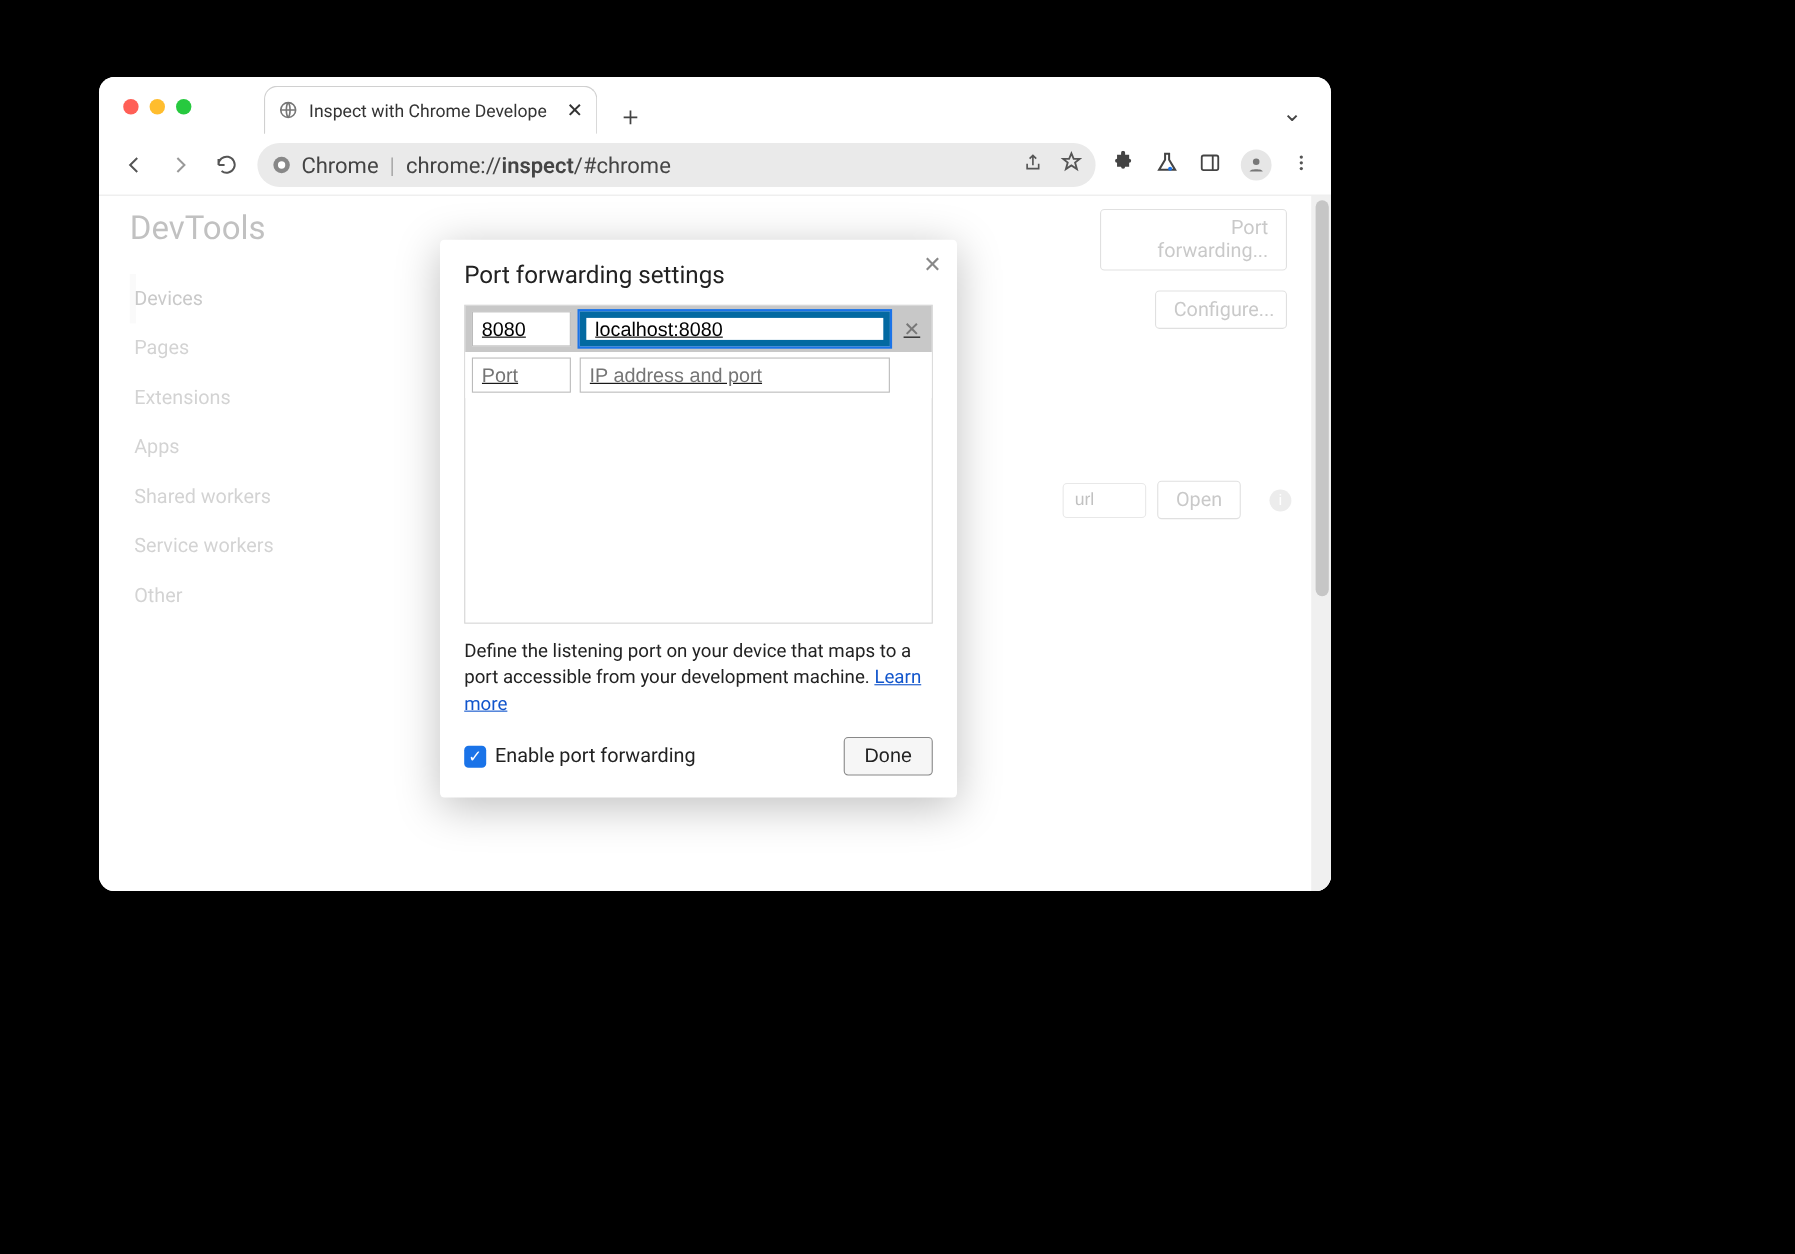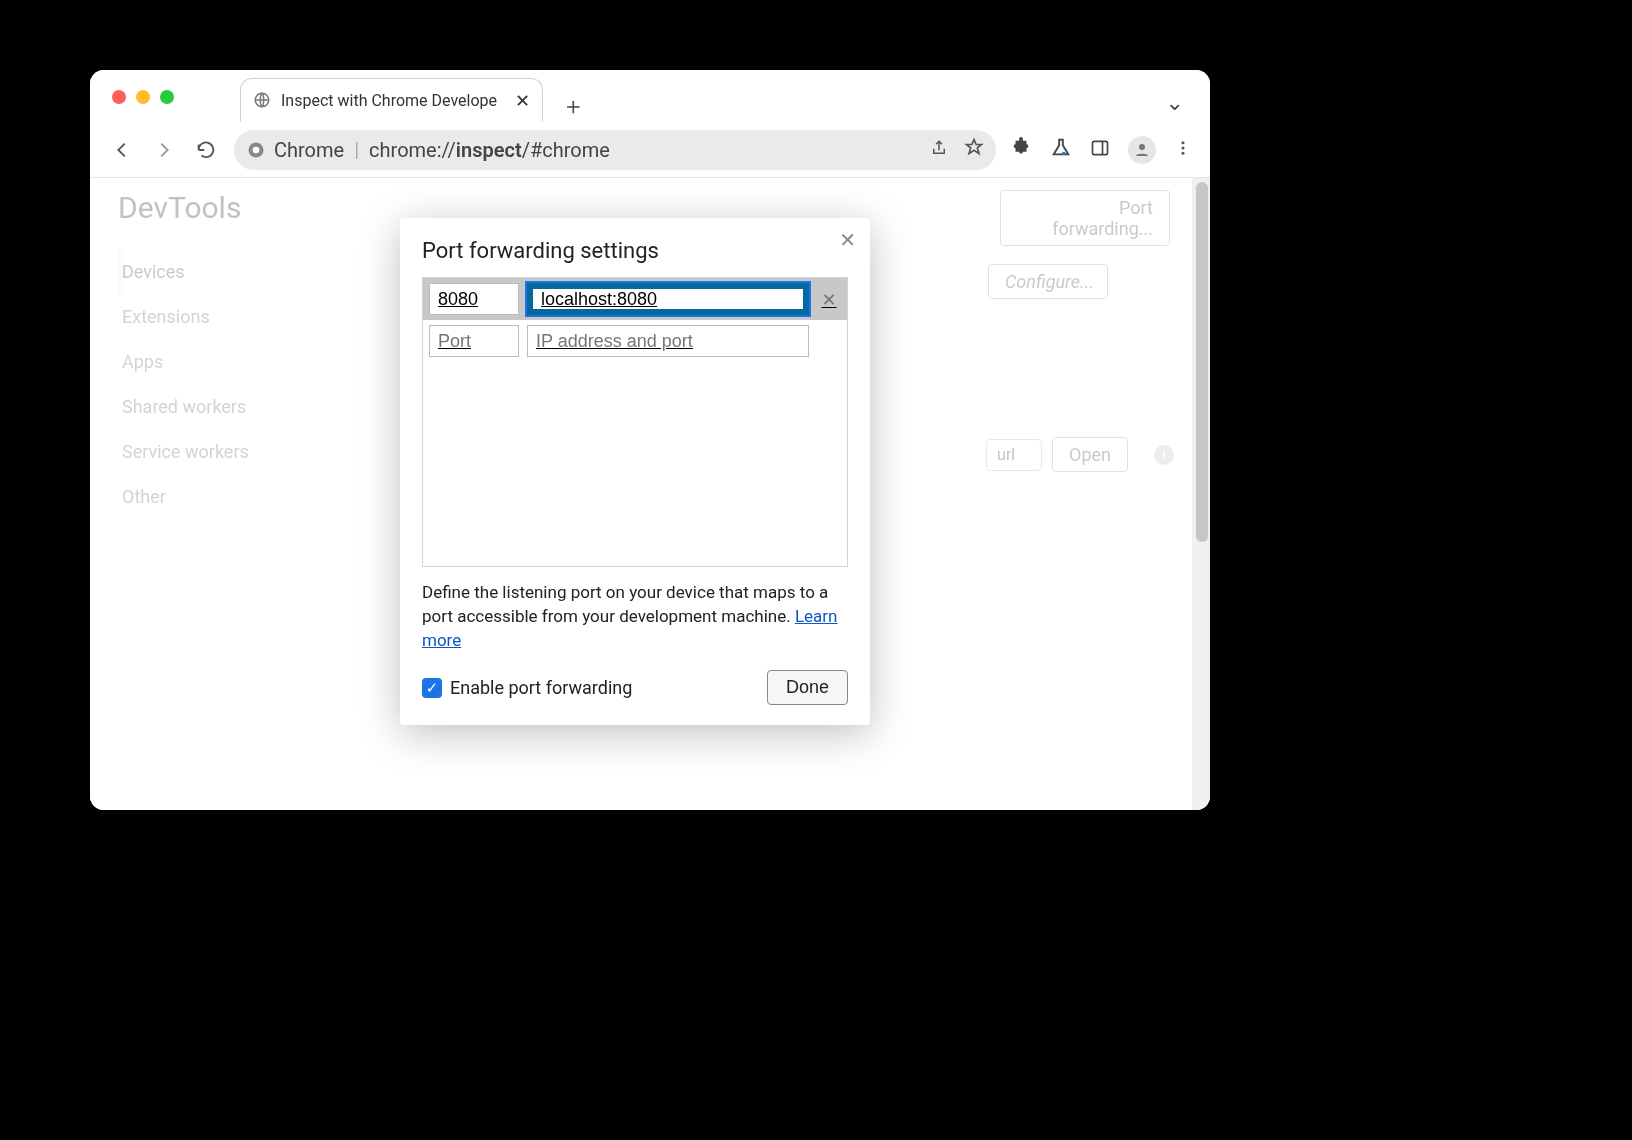--- a/index.html
+++ b/index.html
@@ -424,34 +424,35 @@
   </div>
 
   <div class="content">
 
     <div class="page-body">
       <div class="dimmer"></div>
 
       <div class="sidebar">
         <h1>DevTools</h1>
         <div class="item active">Devices</div>
+        <div class="item">Pages</div>
         <div class="item">Extensions</div>
         <div class="item">Apps</div>
         <div class="item">Shared workers</div>
         <div class="item">Service workers</div>
         <div class="item">Other</div>
       </div>
 
       <div class="main">
         <div style="text-align:right; padding-right:40px;">
           <span class="btn-ghost" style="width:170px; text-align:right;">Port forwarding...</span><br>
-          <span class="btn-ghost" style="width:120px; text-align:right; margin-right:62px;font-style:italic;">Configure...</span>
+          <span class="btn-ghost" style="width:120px; text-align:right; ">Configure...</span>
         </div>
         <div class="url-open-row" style="justify-content:flex-end; padding-right:36px;">
-          <input style="width: 56px;" placeholder="url">
+          <input style="width: 76px;" placeholder="url">
           <span class="btn-ghost" style="margin-bottom:0;">Open</span>
           <span class="info-dot">i</span>
         </div>
       </div>
 
       <div class="scrollbar">
         <div class="thumb"></div>
       </div>
 
       <div class="modal">

